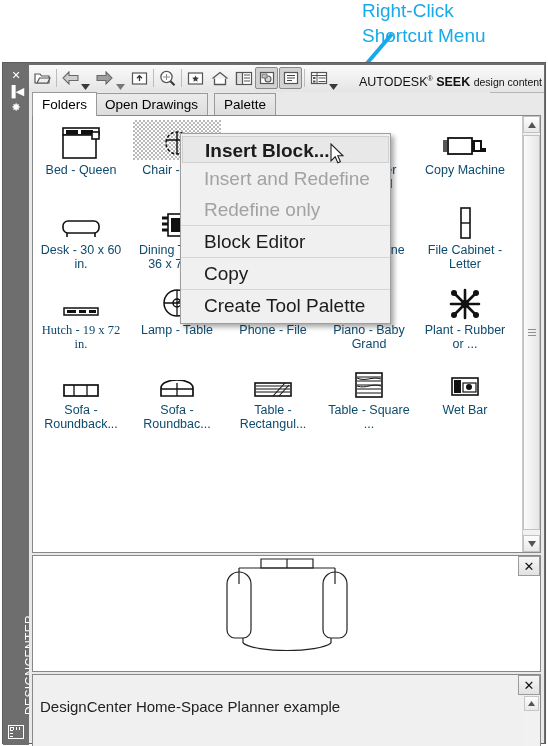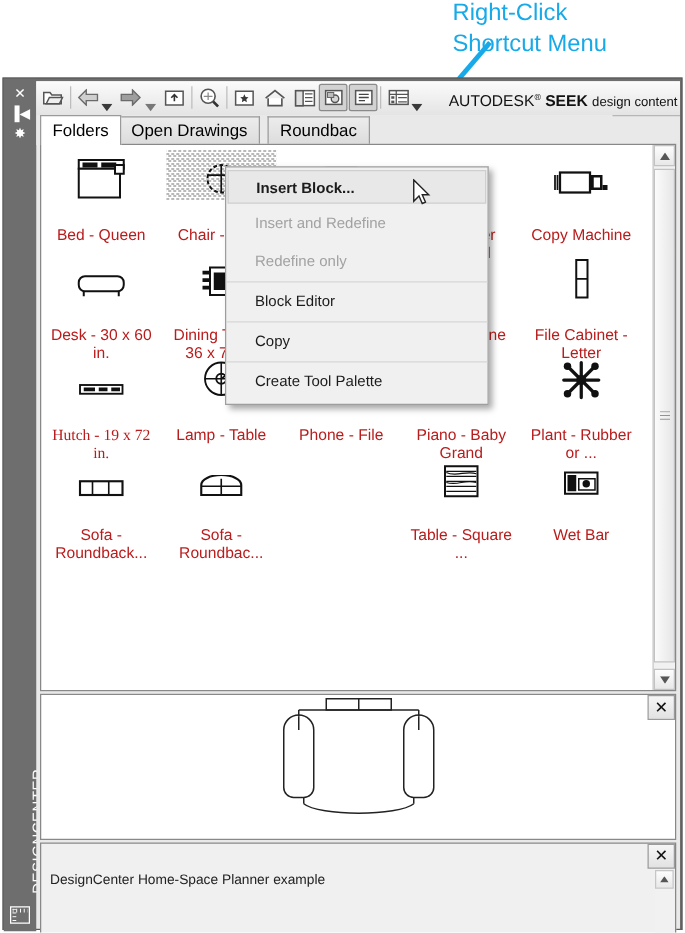--- a/index.html
+++ b/index.html
@@ -56,21 +56,21 @@
       font-size:13.5px;color:#000;border:1px solid #9a9a9a;border-bottom:none;
       background:linear-gradient(to bottom,#ececec,#dcdcdc);box-sizing:border-box;}
   .tab.active{background:#ffffff;top:0;height:24px;line-height:23px;z-index:3;}
 
   
   #items-pane{position:absolute;left:3px;top:50px;width:509px;height:438px;
       background:#ffffff;border:1px solid #888;box-sizing:border-box;overflow:hidden;}
   #items-grid{position:absolute;left:0;top:0;width:489px;height:436px;}
   .cell{position:absolute;width:88px;text-align:center;}
   .cell .ico{height:40px;display:flex;align-items:flex-end;justify-content:center;}
-  .cell .lbl{font-size:12.5px;line-height:14px;color:#b91c1c;margin-top:21px;}
+  .cell .lbl{font-size:12.5px;line-height:14px;color:#0c4a6e;margin-top:3px;}
   .cell .ico.selico{background:
       repeating-conic-gradient(#b9b9b9 0 25%, #ffffff 0 50%) 0 0/4px 4px;}
 
   
   #vscroll{position:absolute;right:0;top:0;width:18px;height:436px;
       background:#f1f1f1;border-left:1px solid #c9c9c9;box-sizing:border-box;}
   .sb-arrow{position:absolute;left:0;width:17px;height:17px;
       background:linear-gradient(to bottom,#fdfdfd,#e8e8e8);border:1px solid #c2c2c2;
       box-sizing:border-box;display:flex;align-items:center;justify-content:center;}
   #sb-up{top:0;}
@@ -88,35 +88,35 @@
       background:#ffffff;border:1px solid #888;box-sizing:border-box;overflow:hidden;}
   #preview-close{position:absolute;right:0;top:0;width:22px;height:20px;
       background:linear-gradient(to bottom,#f6f6f6,#e2e2e2);border:1px solid #9b9b9b;
       box-sizing:border-box;display:flex;align-items:center;justify-content:center;
       font-size:13px;font-weight:700;color:#111;}
   #preview-art{position:absolute;left:0;top:0;width:509px;height:115px;}
 
   
   #desc-pane{position:absolute;left:3px;top:609px;width:509px;height:100px;
       background:#f0f0f0;border:1px solid #888;box-sizing:border-box;}
-  #desc-text{position:absolute;left:7px;top:23px;font-size:11px;color:#222;}
+  #desc-text{position:absolute;left:7px;top:23px;font-size:15px;color:#222;}
   #desc-close{position:absolute;right:0;top:0;width:22px;height:20px;
       background:linear-gradient(to bottom,#f6f6f6,#e2e2e2);border:1px solid #9b9b9b;
       box-sizing:border-box;display:flex;align-items:center;justify-content:center;
       font-size:13px;font-weight:700;color:#111;}
   #desc-scroll{position:absolute;right:1px;top:21px;width:15px;height:77px;background:#f1f1f1;}
   .dsc-arrow{position:absolute;left:0;width:15px;height:15px;
       background:linear-gradient(to bottom,#fdfdfd,#e8e8e8);border:1px solid #c6c6c6;
       box-sizing:border-box;display:flex;align-items:center;justify-content:center;}
 
   
   #ctxmenu{position:absolute;left:180px;top:133px;width:209px;
       background:#f0f0f0;border:1px solid #9e9e9e;
       box-shadow:3px 3px 5px rgba(0,0,0,.35);z-index:40;padding:2px 0;}
-  .mi{height:31px;line-height:31px;padding-left:23px;font-size:12px;color:#1c1c1c;}
+  .mi{height:31px;line-height:31px;padding-left:23px;font-size:19px;color:#1c1c1c;}
   .mi.first{font-weight:700;background:#e8e8e8;border:1px solid #cfcfcf;
       height:27px;line-height:27px;margin:0 1px;box-sizing:border-box;padding-left:22px;}
   .mi.dim{color:#a2a2a2;}
   .mi.sep-top{border-top:1px solid #d6d6d6;}
   #ctx-cursor{position:absolute;left:150px;top:10px;width:16px;height:22px;}
 </style>
 </head>
 <body>
 
 <div id="annotation">
@@ -239,21 +239,21 @@
       <div id="seek">
         <span>AUTODESK</span><span class="sup">®</span>
         <b>SEEK</b>
         <span class="sm">design content</span>
       </div>
     </div>
 
     <div id="tabs">
       <div class="tab active" style="left:3px">Folders</div>
       <div class="tab" style="left:66px">Open Drawings</div>
-      <div class="tab" style="left:185px">Roundbac</div>
+      <div class="tab" style="left:185px">Palette</div>
     </div>
 
     <div id="items-pane">
       <div id="items-grid">
           <div class="cell" style="left: 4px; top: 4px;">
             <div class="ico">
               <svg width="44" height="34" viewBox="0 0 44 34">
                 <rect x="4" y="2" width="36" height="7" fill="#fff" stroke="#111" stroke-width="1.6"></rect>
                 <rect x="7" y="4" width="12" height="4" fill="#111"></rect>
                 <rect x="22" y="4" width="12" height="4" fill="#111"></rect>
@@ -417,20 +417,32 @@
             <div class="lbl">Sofa - Roundback...</div>
           </div>
           <div class="cell" style="left: 100px; top: 244px;">
             <div class="ico">
               <svg width="42" height="20" viewBox="0 0 42 20">
                 <path d="M5 16V8a16 8 0 0 1 32 0v8z" fill="#fff" stroke="#111" stroke-width="1.7"></path>
                 <path d="M5 9h32M21 3v13" stroke="#111" stroke-width="1.3"></path>
               </svg>
             </div>
             <div class="lbl">Sofa - Roundbac...</div>
+          </div>
+          <div class="cell" style="left: 196px; top: 244px;">
+            <div class="ico">
+              <svg width="44" height="20" viewBox="0 0 44 20">
+                <rect x="4" y="3" width="36" height="13" fill="#fff" stroke="#111" stroke-width="1.6"></rect>
+                <g stroke="#111" stroke-width="1.1" fill="none">
+                  <path d="M5 6h34M5 9h34M5 12h34"></path>
+                  <path d="M22 16l12-13M28 16l10-11"></path>
+                </g>
+              </svg>
+            </div>
+            <div class="lbl">Table - Rectangul...</div>
           </div>
           <div class="cell" style="left: 292px; top: 244px;">
             <div class="ico">
               <svg width="34" height="30" viewBox="0 0 34 30">
                 <rect x="4" y="3" width="26" height="24" fill="#fff" stroke="#111" stroke-width="1.6"></rect>
                 <g stroke="#111" stroke-width="1" fill="none">
                   <path d="M5 7h24M5 11h24M5 15h24M5 19h24M5 23h24"></path>
                   <path d="M5 8c8 4 16-2 24 1M5 16c10 3 14-3 24 0"></path>
                 </g>
               </svg>

